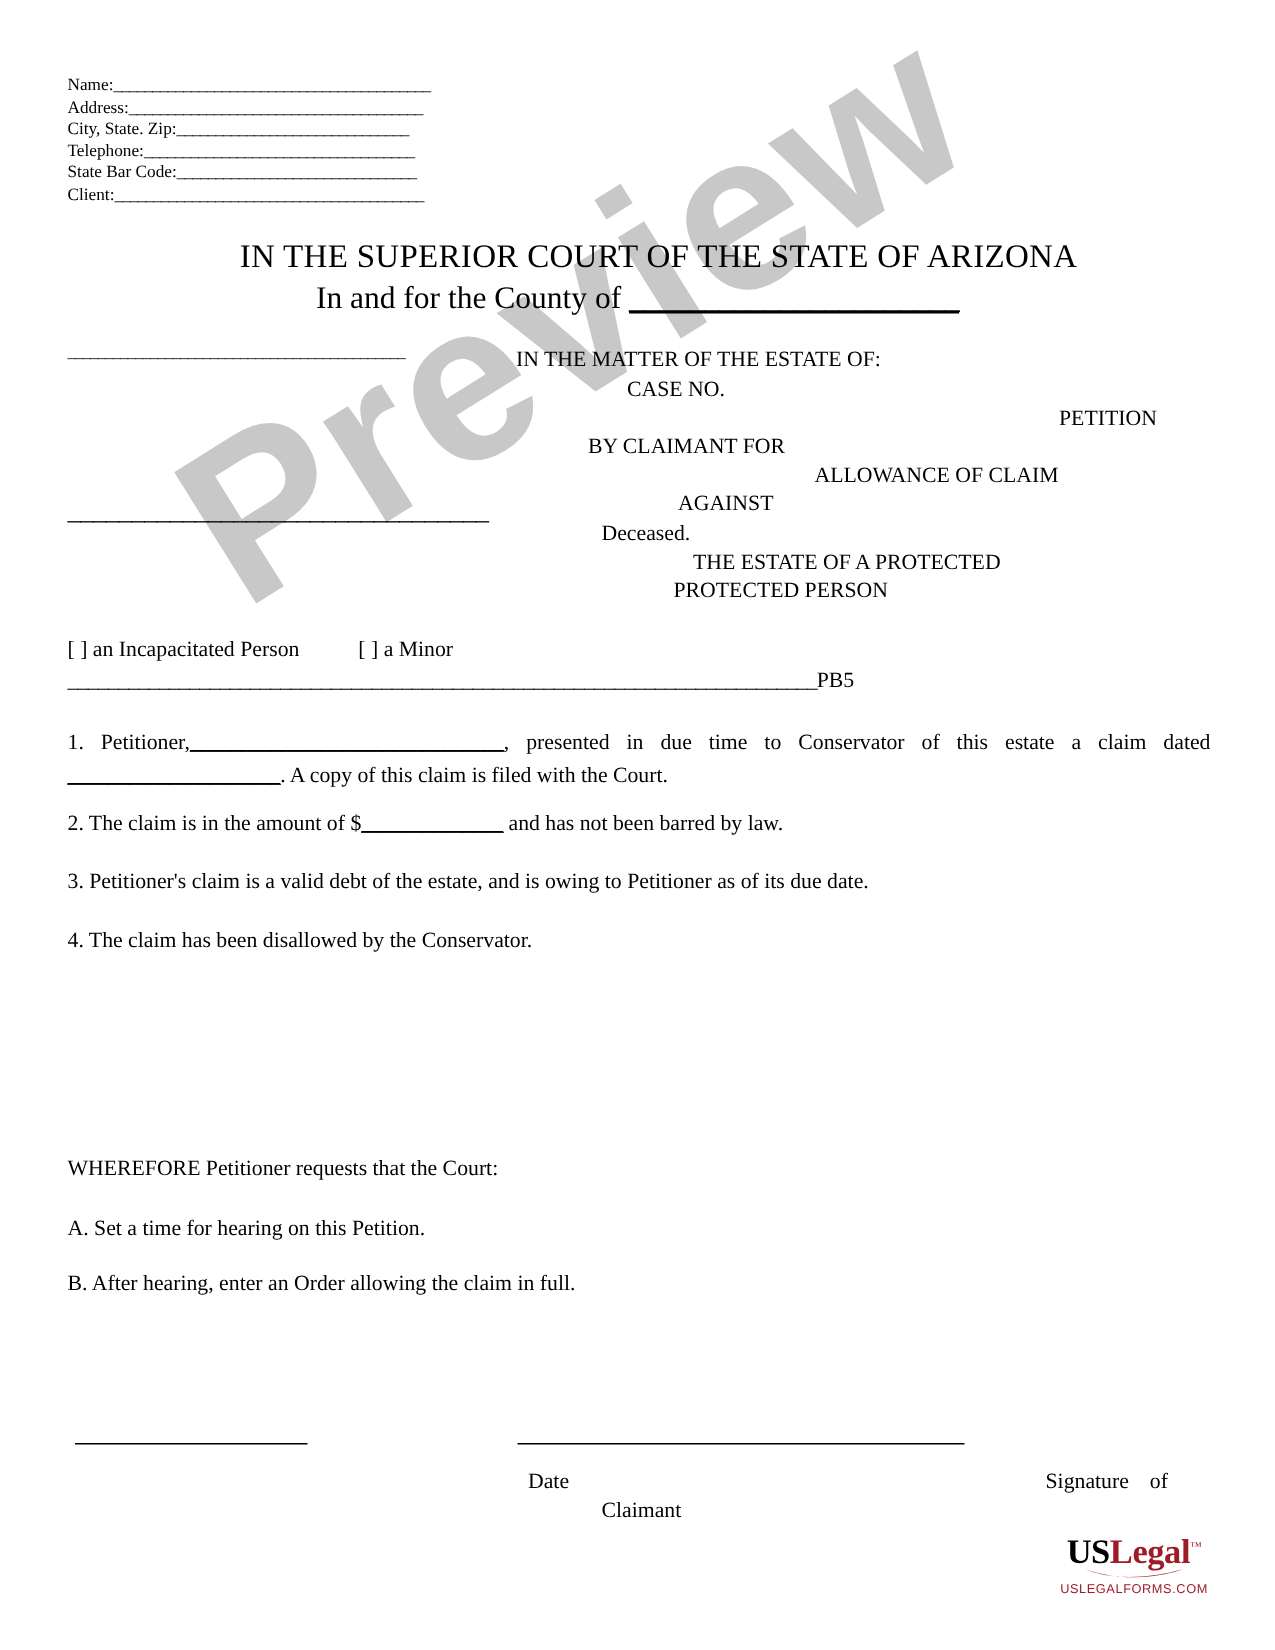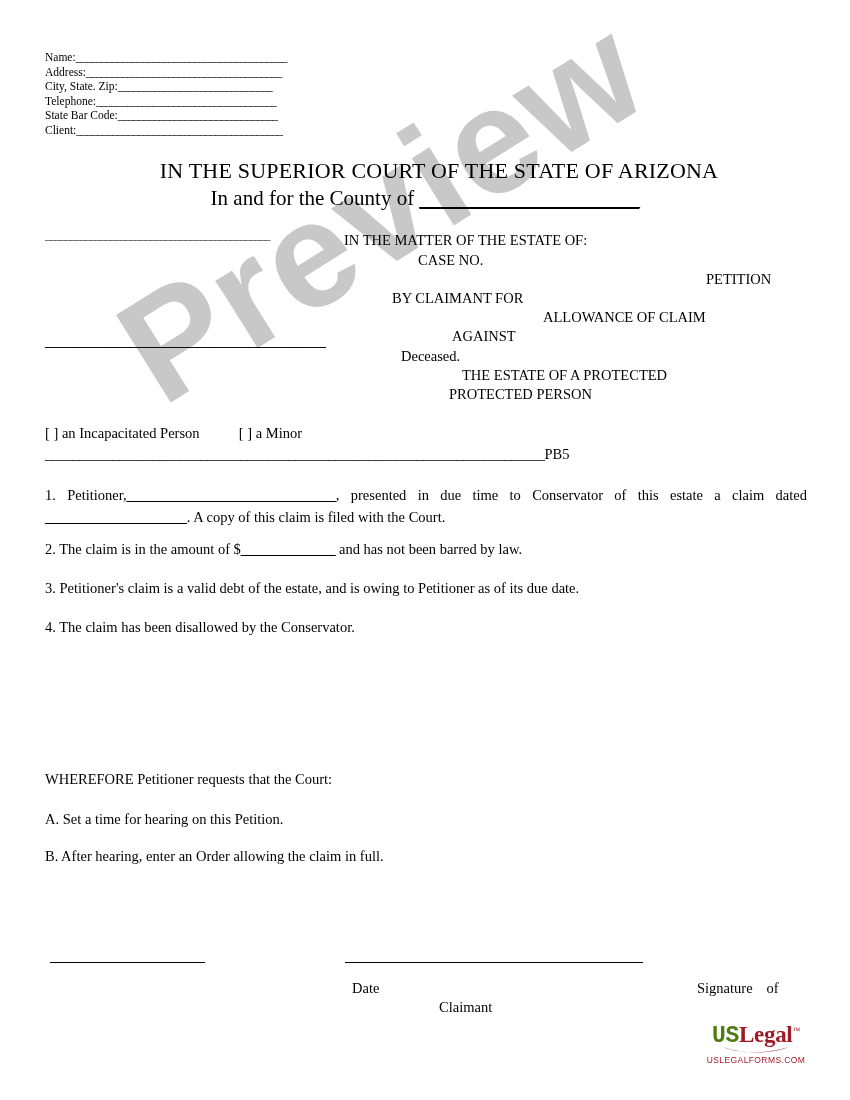--- a/index.html
+++ b/index.html
@@ -189,21 +189,20 @@
     top: 980px;
     font-size: 14.5px;
     z-index: 10;
   }
   #sig-claimant {
     position: absolute;
     left: 401px;
     top: 999px;
     font-size: 14.5px;
     z-index: 10;
-    margin-left: 38px;
   }
   #sig-right {
     position: absolute;
     left: 697px;
     top: 980px;
     font-size: 14.5px;
     white-space: nowrap;
     z-index: 10;
   }
   #sig-right .sp { display: inline-block; width: 14px; }
@@ -219,21 +218,21 @@
   }
   #logo .logo-main {
     font-family: "Liberation Serif", serif;
     font-size: 23px;
     font-weight: bold;
     color: #9e1b28;
     letter-spacing: -0.3px;
     position: relative;
     display: inline-block;
   }
-  #logo .logo-main .us { color: #4d7c0f; font-family: Liberation Mono, monospace; }
+  #logo .logo-main .us { color: #000000; }
   #logo .logo-main .tm {
     font-size: 8px;
     vertical-align: super;
     font-weight: normal;
   }
   #logo .swoosh {
     position: relative;
     height: 8px;
     margin-top: -3px;
   }

